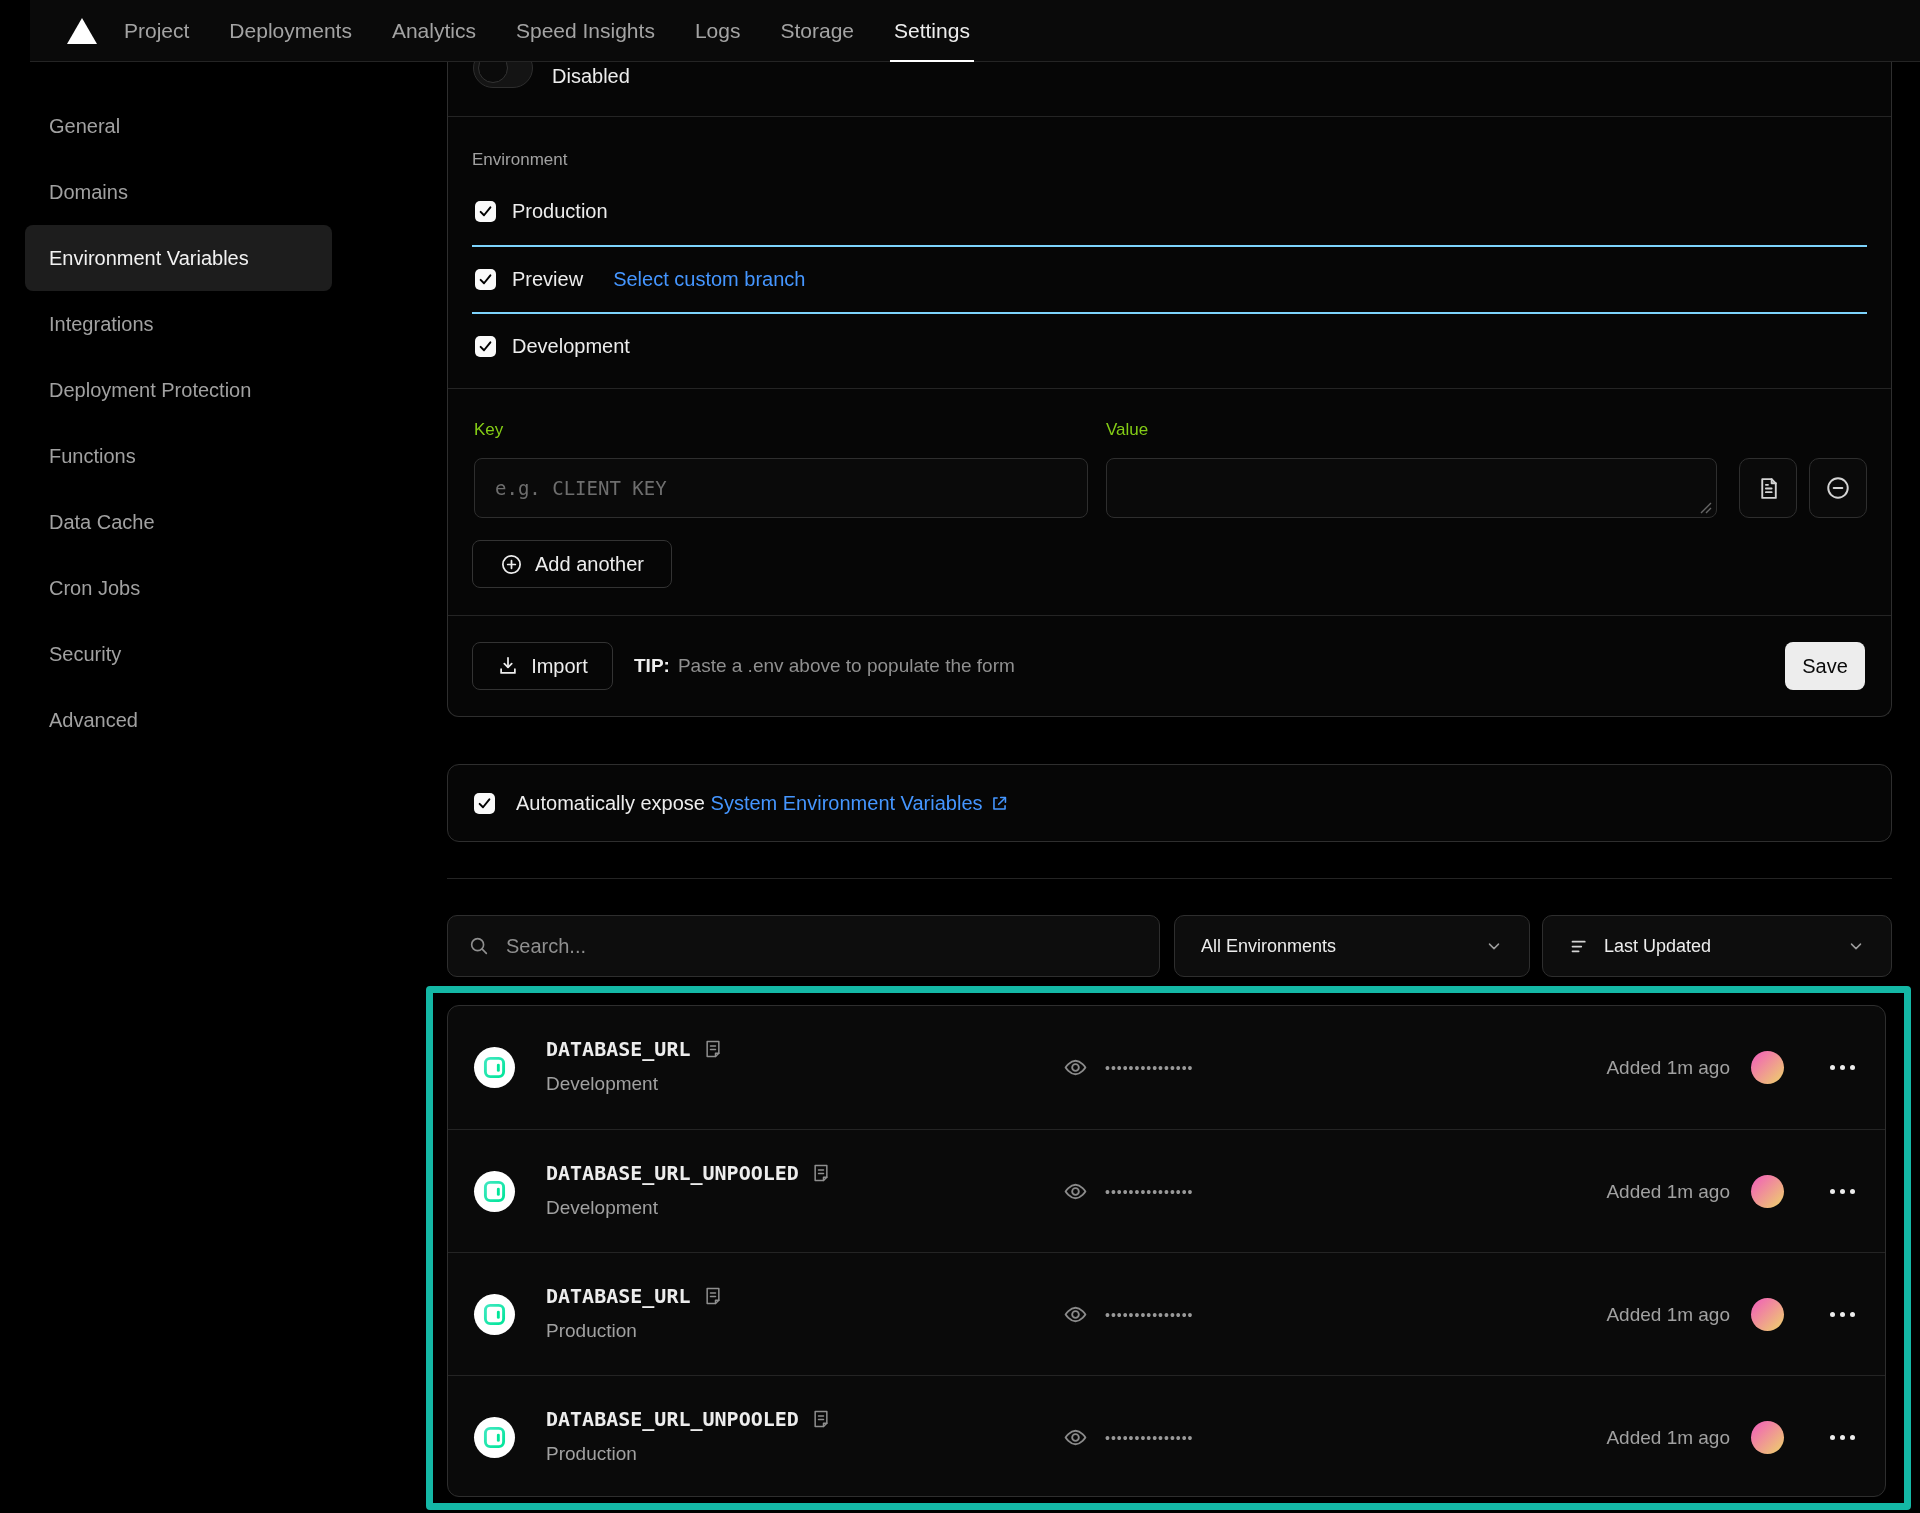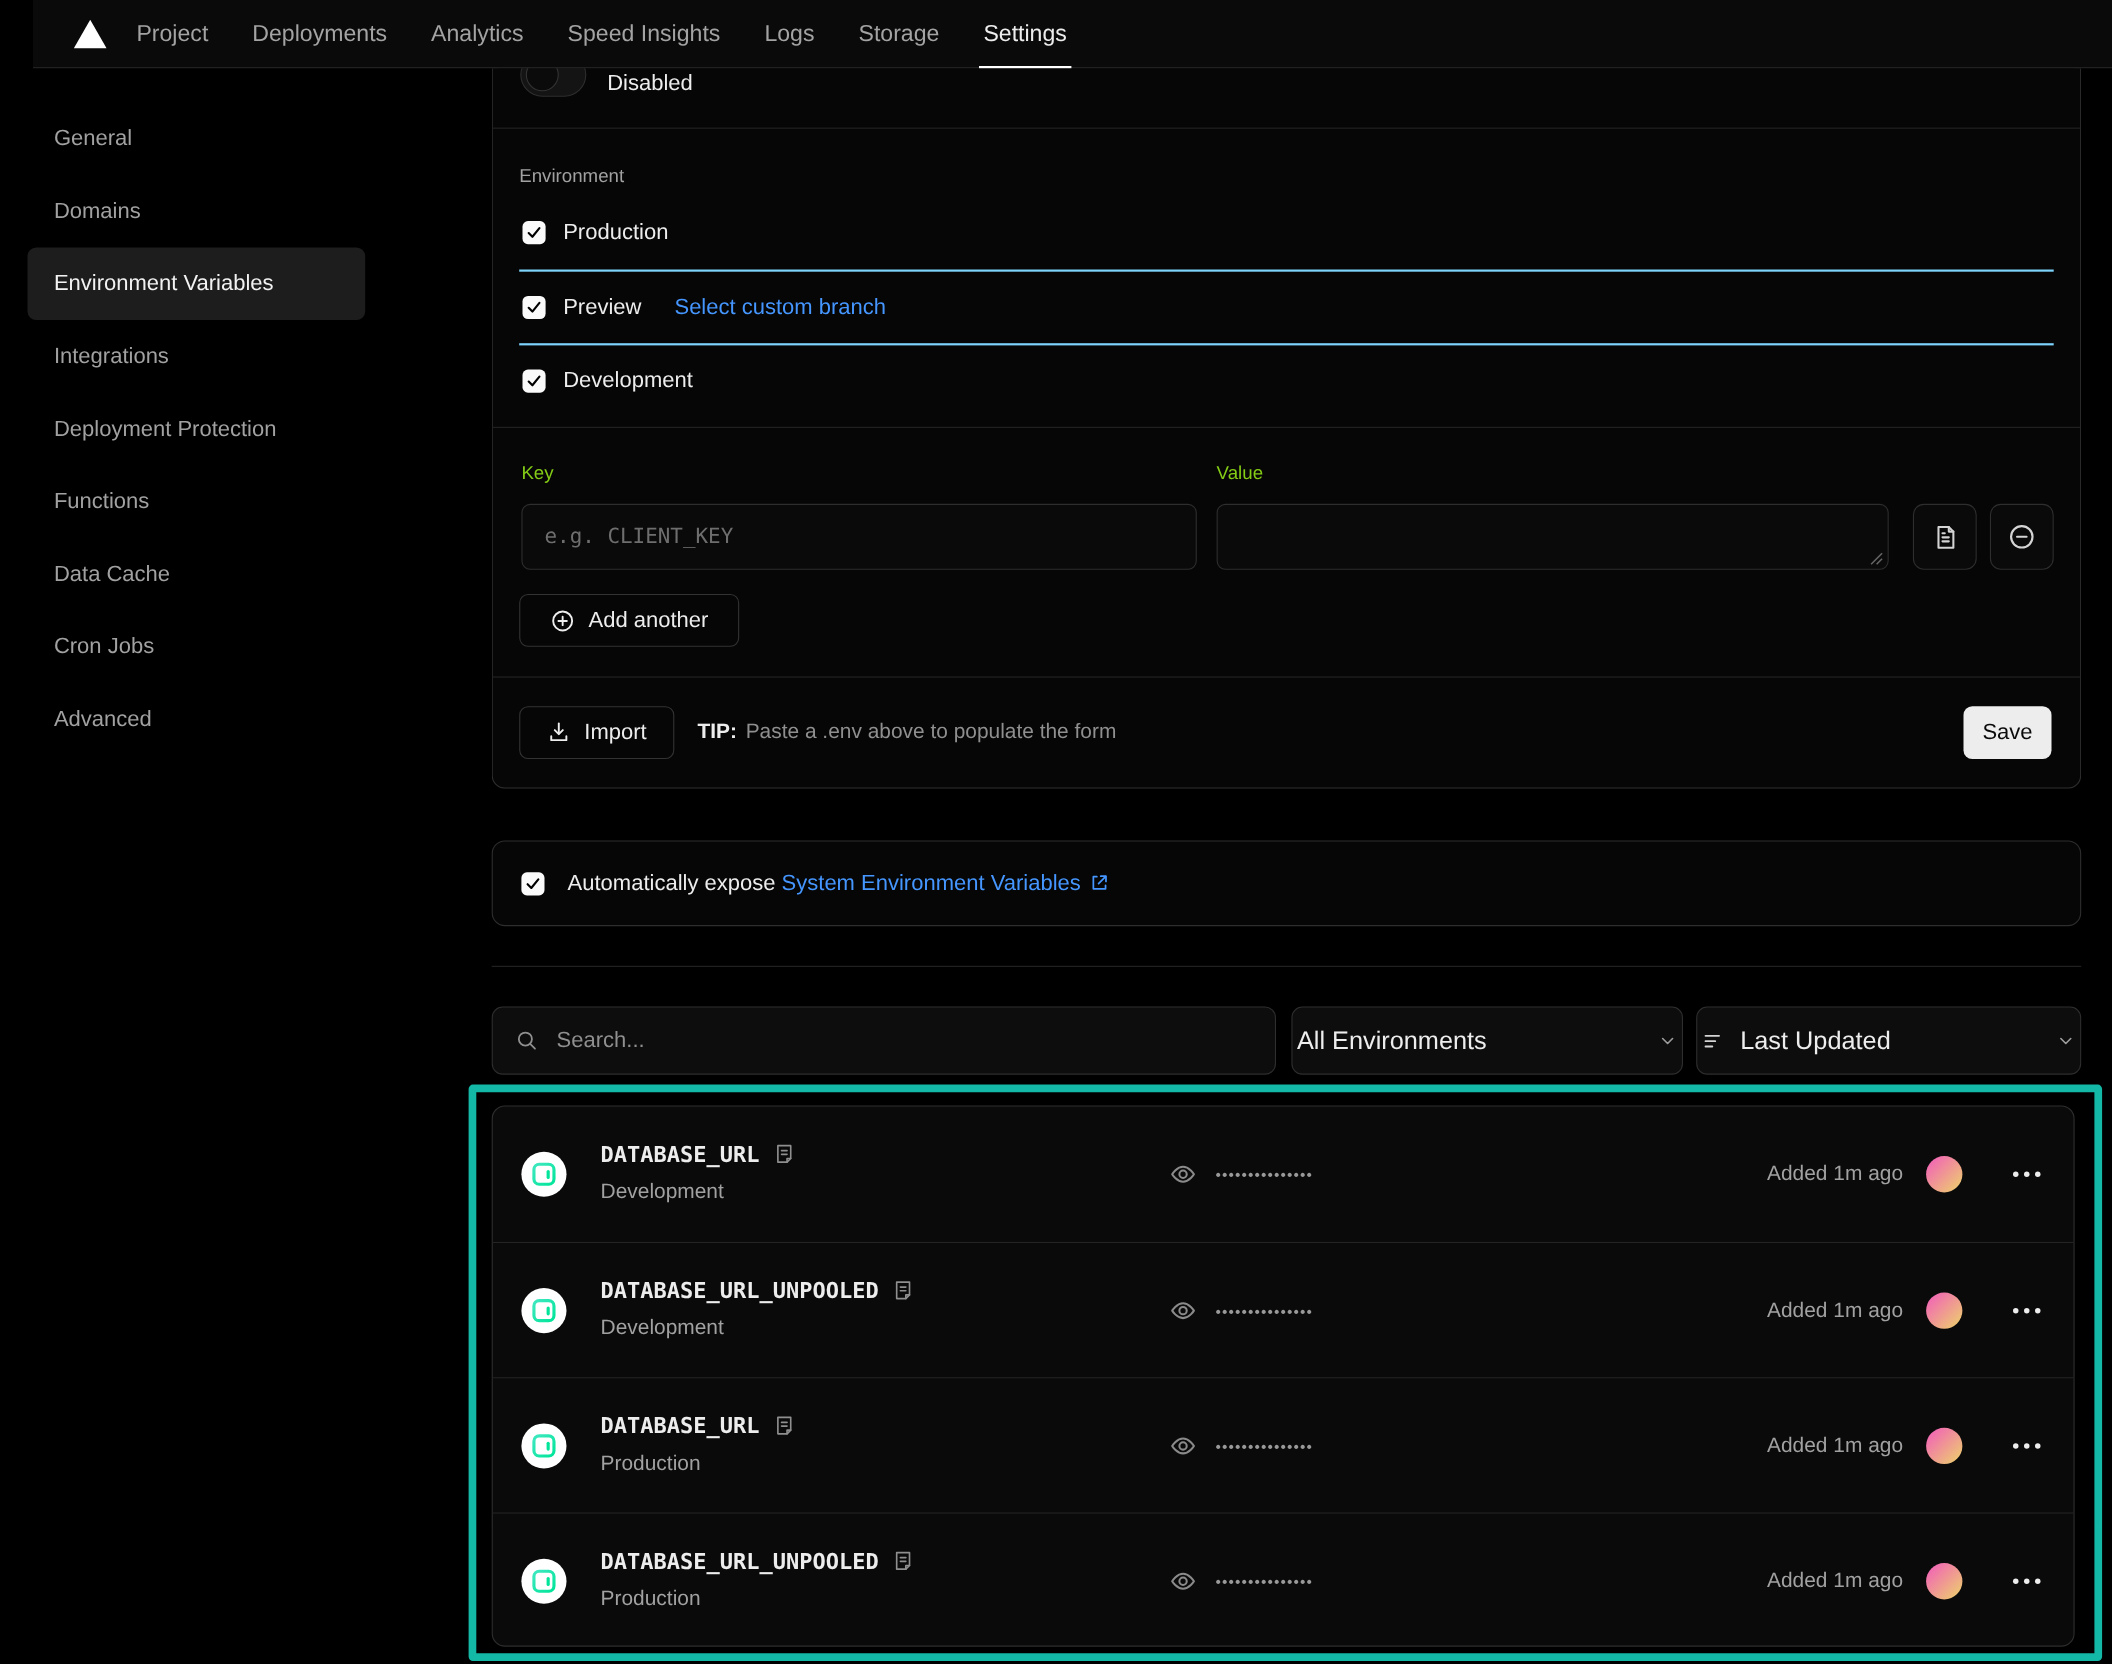--- a/index.html
+++ b/index.html
@@ -78,21 +78,21 @@
 
   .div-d { position:absolute; left:0; top:878px; width:1445px; height:1px; background:#242424; }
 
   
   .filterbar { position:absolute; left:0; top:915px; width:1445px; height:62px; }
   .search-box { position:absolute; left:0; top:0; width:713px; height:62px; background:#0d0d0d; border:1px solid #2e2e2e;
                 border-radius:10px; display:flex; align-items:center; padding:0 20px; gap:16px; }
   .search-input { flex:1; background:transparent; border:none; outline:none; color:#ededed; font-size:20px; }
   .search-input::placeholder { color:#8f8f8f; }
   .dropdown { position:absolute; top:0; height:62px; background:#0d0d0d; border:1px solid #2e2e2e; border-radius:10px;
-              display:flex; align-items:center; padding:0 4px; gap:14px; font-size:23px; color:#ededed; cursor:pointer; }
+              display:flex; align-items:center; padding:0 26px; gap:14px; font-size:18px; color:#ededed; cursor:pointer; }
   .dd-env { left:727px; width:356px; } .dd-sort { left:1095px; width:350px; }
   .dd-chevron { margin-left:auto; }
 
   
   .teal-box { position:absolute; left:426px; top:986px; width:1485px; height:524px;
               border:7px solid #14b8a6; border-radius:4px; z-index:5; pointer-events:none; }
   .var-card { position:absolute; left:447px; top:1005px; width:1439px; height:492px; background:#0a0a0a;
               border:1px solid #2e2e2e; border-radius:12px; z-index:6; }
   .var-row { position:relative; height:123px; }
   .var-row + .var-row { border-top:1px solid #242424; }
@@ -135,20 +135,21 @@
 
   <div class="sidebar">
     <div class="side-item">General</div>
     <div class="side-item">Domains</div>
     <div class="side-item active">Environment Variables</div>
     <div class="side-item">Integrations</div>
     <div class="side-item">Deployment Protection</div>
     <div class="side-item">Functions</div>
     <div class="side-item">Data Cache</div>
     <div class="side-item">Cron Jobs</div>
+    <div class="side-item">Security</div>
     <div class="side-item">Advanced</div>
   </div>
 
   <div class="content">
 
     <div class="card-editor">
 
       <div class="toggle-row">
         <div class="toggle-pill">
           <div class="toggle-knob"></div>

